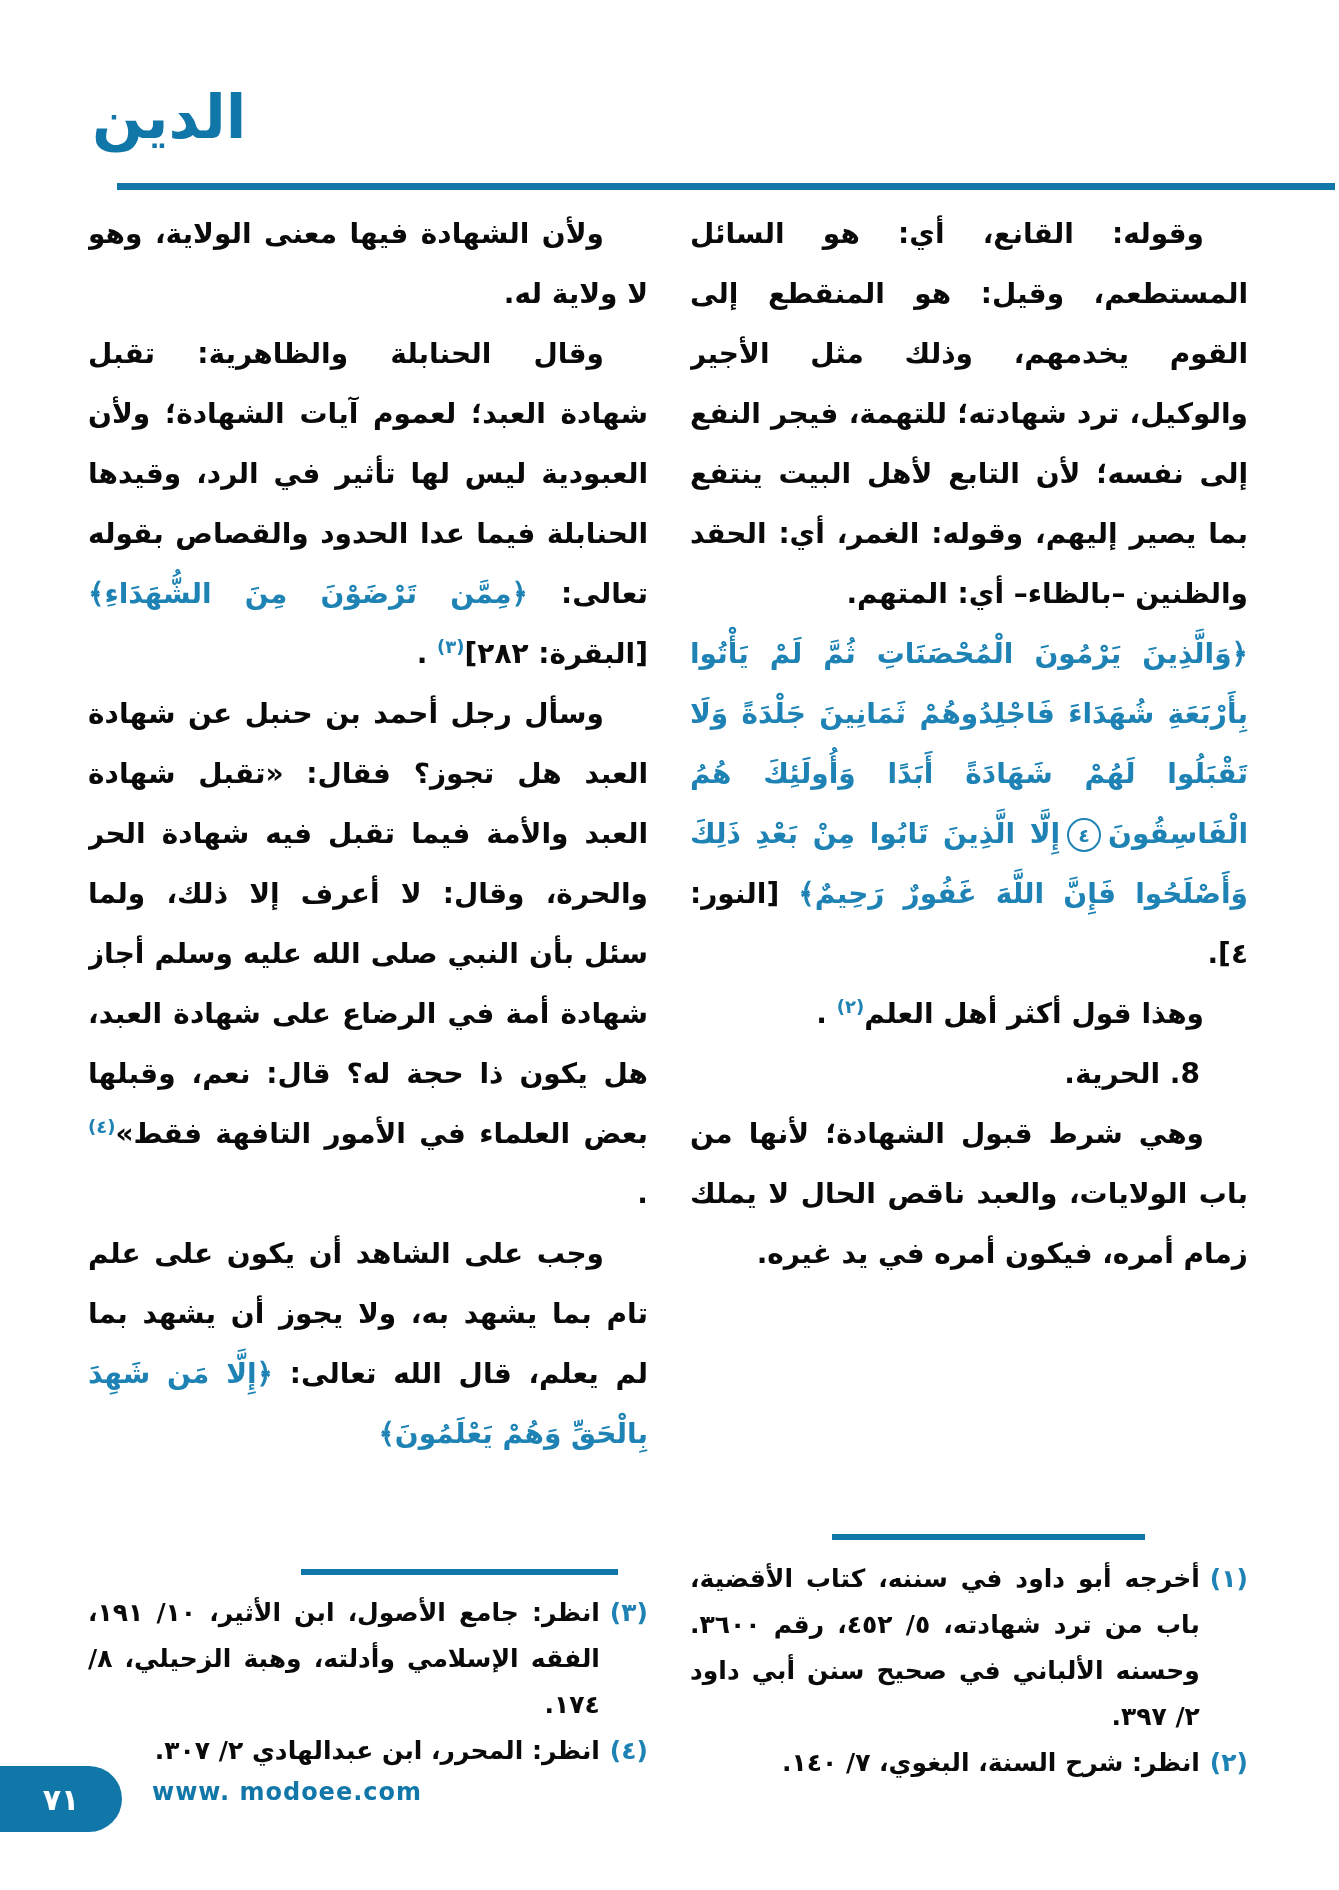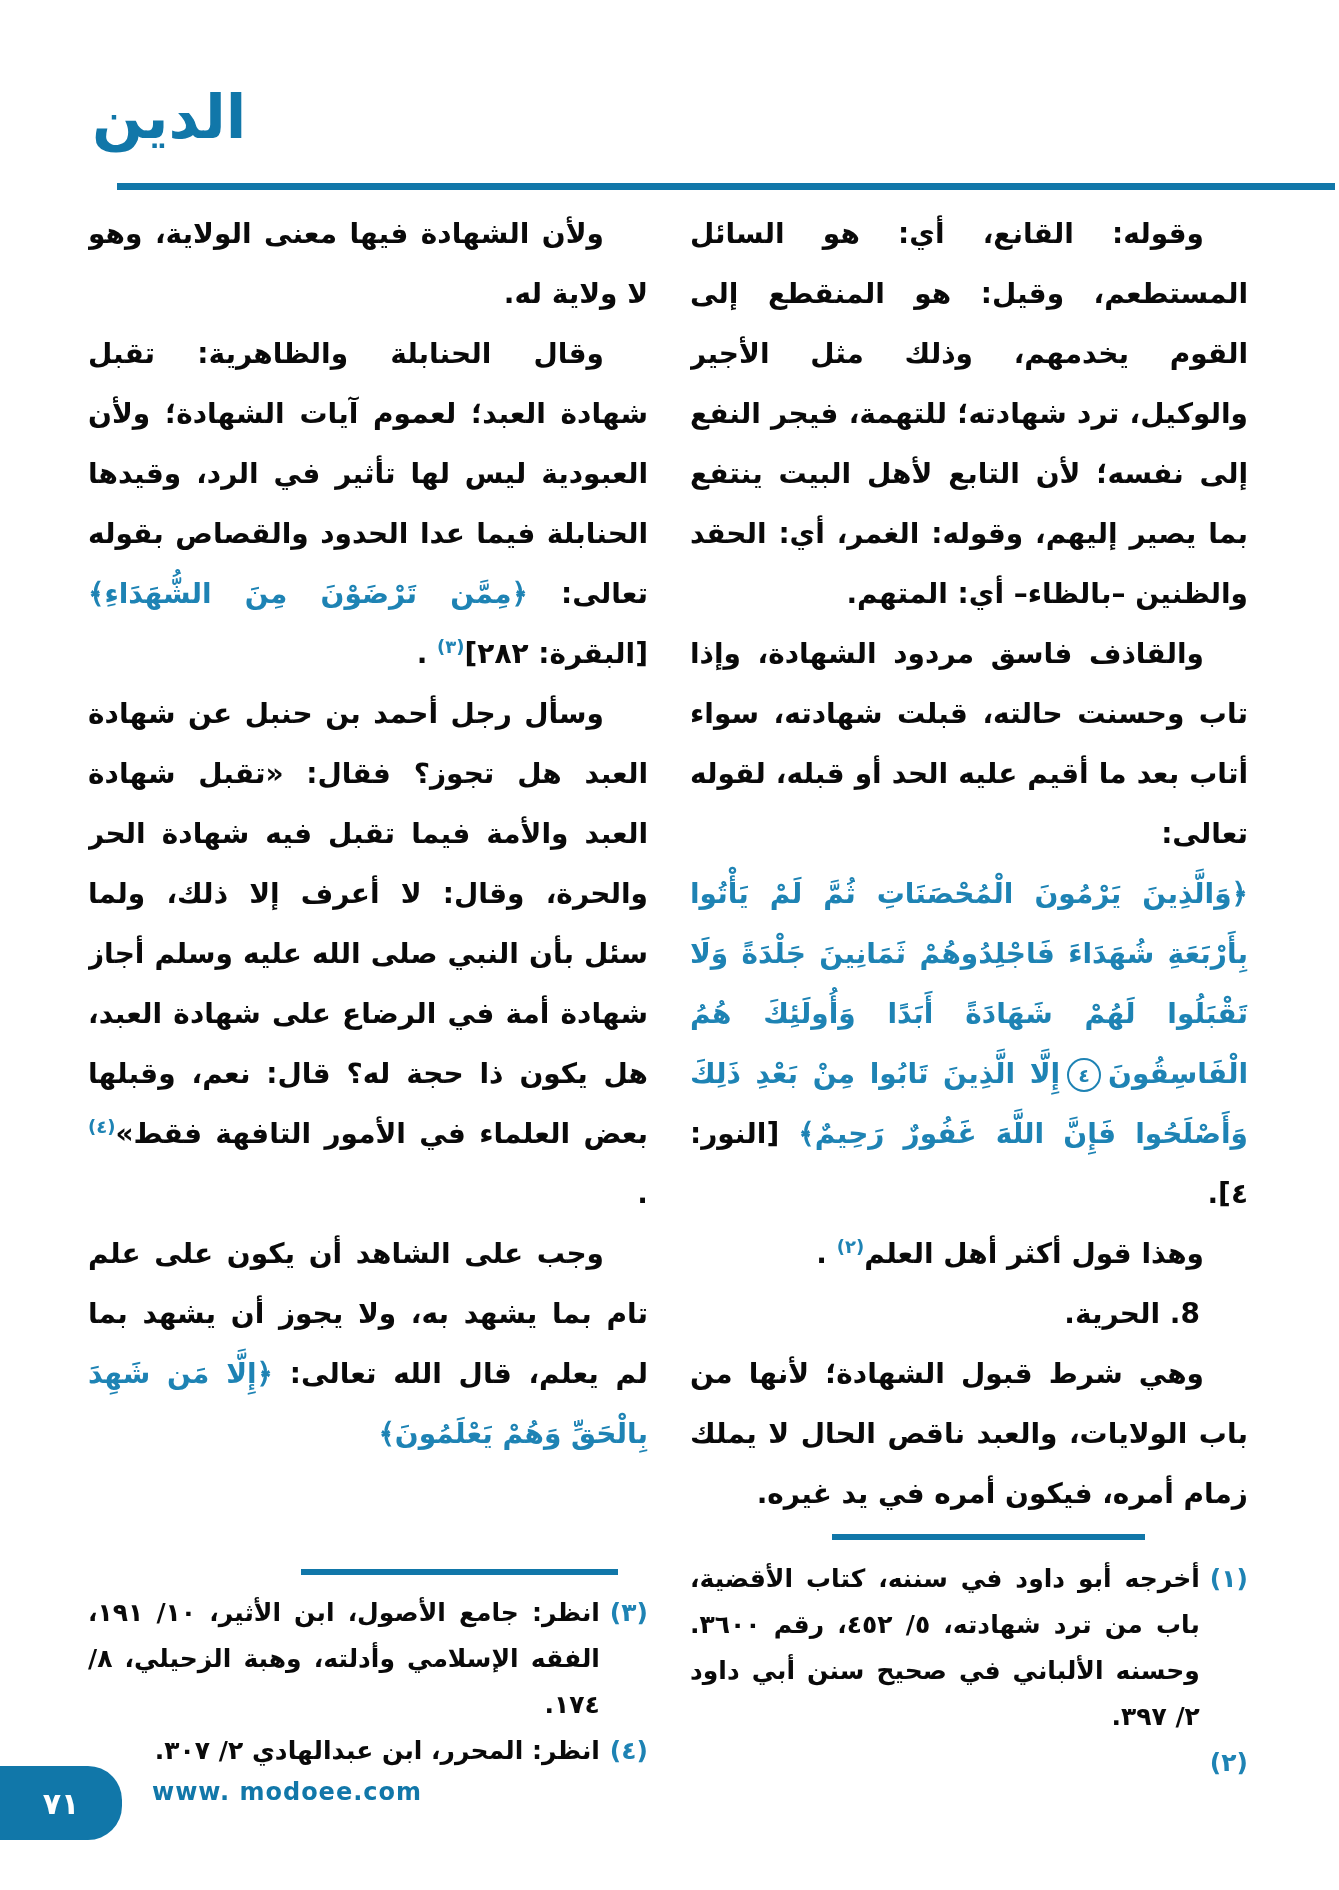--- a/index.html
+++ b/index.html
@@ -61,21 +61,21 @@
     position:absolute;
     font-size:25px;font-weight:bold;line-height:46px;
     overflow:hidden;
   }
   .fns-right{top:1556px;right:91px;width:558px;height:266px;}
   .fns-left{top:1590px;left:88px;width:560px;height:196px;}
   .footnote{display:flex;gap:10px;align-items:flex-start;}
   .fn-num{color:var(--quran);flex:0 0 auto;}
   .fn-text{text-align:justify;}
   .footer-tab{
-    position:absolute;top:1766px;left:0;width:122px;height:74px;
+    position:absolute;top:1766px;left:0;width:122px;height:66px;
     background:var(--accent);
     border-radius:0 34px 34px 0;
     display:flex;align-items:center;justify-content:center;
     color:#ffffff;font-size:30px;font-weight:bold;
   }
   .footer-site{
     position:absolute;top:1778px;left:152px;
     font-size:24px;font-weight:bold;color:var(--accent);
     direction:ltr;letter-spacing:1px;
   }
@@ -84,21 +84,20 @@
 <body>
 
 <div id="page">
 
   <div class="header-title">الدين</div>
 
   <div class="header-rule"></div>
 
   <div class="col col-right">
       <div class="par p"><span class="run-text">وقوله: القانع، أي: هو السائل المستطعم، وقيل: هو المنقطع إلى القوم يخدمهم، وذلك مثل الأجير والوكيل، ترد شهادته؛ للتهمة، فيجر النفع إلى نفسه؛ لأن التابع لأهل البيت ينتفع بما يصير إليهم، وقوله: الغمر، أي: الحقد والظنين –بالظاء– أي: المتهم.</span></div>
-      <div class="par p"><span class="run-text">والقاذف فاسق مردود الشهادة، وإذا تاب وحسنت حالته، قبلت شهادته، سواء أتاب بعد ما أقيم عليه الحد أو قبله، لقوله تعالى:</span></div>
       <div class="par p0"><span class="run-quran">﴿وَالَّذِينَ يَرْمُونَ الْمُحْصَنَاتِ ثُمَّ لَمْ يَأْتُوا بِأَرْبَعَةِ شُهَدَاءَ فَاجْلِدُوهُمْ ثَمَانِينَ جَلْدَةً وَلَا تَقْبَلُوا لَهُمْ شَهَادَةً أَبَدًا وَأُولَئِكَ هُمُ الْفَاسِقُونَ</span><span class="run-ayah">٤</span><span class="run-quran">إِلَّا الَّذِينَ تَابُوا مِنْ بَعْدِ ذَلِكَ وَأَصْلَحُوا فَإِنَّ اللَّهَ غَفُورٌ رَحِيمٌ﴾</span><span class="run-ref"> [النور: ٤].</span></div>
       <div class="par p"><span class="run-text">وهذا قول أكثر أهل العلم</span><span class="run-fnref">(٢)</span><span class="run-text"> .</span></div>
       <div class="par h"><span class="run-text">8. الحرية.</span></div>
       <div class="par p"><span class="run-text">وهي شرط قبول الشهادة؛ لأنها من باب الولايات، والعبد ناقص الحال لا يملك زمام أمره، فيكون أمره في يد غيره.</span></div>
     </div>
 
   <div class="col col-left">
       <div class="par p"><span class="run-text">ولأن الشهادة فيها معنى الولاية، وهو لا ولاية له.</span></div>
       <div class="par p"><span class="run-text">وقال الحنابلة والظاهرية: تقبل شهادة العبد؛ لعموم آيات الشهادة؛ ولأن العبودية ليس لها تأثير في الرد، وقيدها الحنابلة فيما عدا الحدود والقصاص بقوله تعالى: </span><span class="run-quran">﴿مِمَّن تَرْضَوْنَ مِنَ الشُّهَدَاءِ﴾</span><span class="run-ref"> [البقرة: ٢٨٢]</span><span class="run-fnref">(٣)</span><span class="run-text"> .</span></div>
       <div class="par p"><span class="run-text">وسأل رجل أحمد بن حنبل عن شهادة العبد هل تجوز؟ فقال: «تقبل شهادة العبد والأمة فيما تقبل فيه شهادة الحر والحرة، وقال: لا أعرف إلا ذلك، ولما سئل بأن النبي صلى الله عليه وسلم أجاز شهادة أمة في الرضاع على شهادة العبد، هل يكون ذا حجة له؟ قال: نعم، وقبلها بعض العلماء في الأمور التافهة فقط»</span><span class="run-fnref">(٤)</span><span class="run-text"> .</span></div>
@@ -108,20 +107,21 @@
   <div class="fn-rule fn-rule-right"></div>
   <div class="fn-rule fn-rule-left"></div>
 
   <div class="fns fns-right">
       <div class="footnote">
         <span class="fn-num">(١)</span>
         <div class="fn-text">أخرجه أبو داود في سننه، كتاب الأقضية، باب من ترد شهادته، ٥/ ٤٥٢، رقم ٣٦٠٠. وحسنه الألباني في صحيح سنن أبي داود ٢/ ٣٩٧.</div>
       </div>
       <div class="footnote">
         <span class="fn-num">(٢)</span>
+        <div class="fn-text">انظر: شرح السنة، البغوي، ٧/ ١٤٠.</div>
       </div>
     </div>
 
   <div class="fns fns-left">
       <div class="footnote">
         <span class="fn-num">(٣)</span>
         <div class="fn-text">انظر: جامع الأصول، ابن الأثير، ١٠/ ١٩١، الفقه الإسلامي وأدلته، وهبة الزحيلي، ٨/ ١٧٤.</div>
       </div>
       <div class="footnote">
         <span class="fn-num">(٤)</span>

